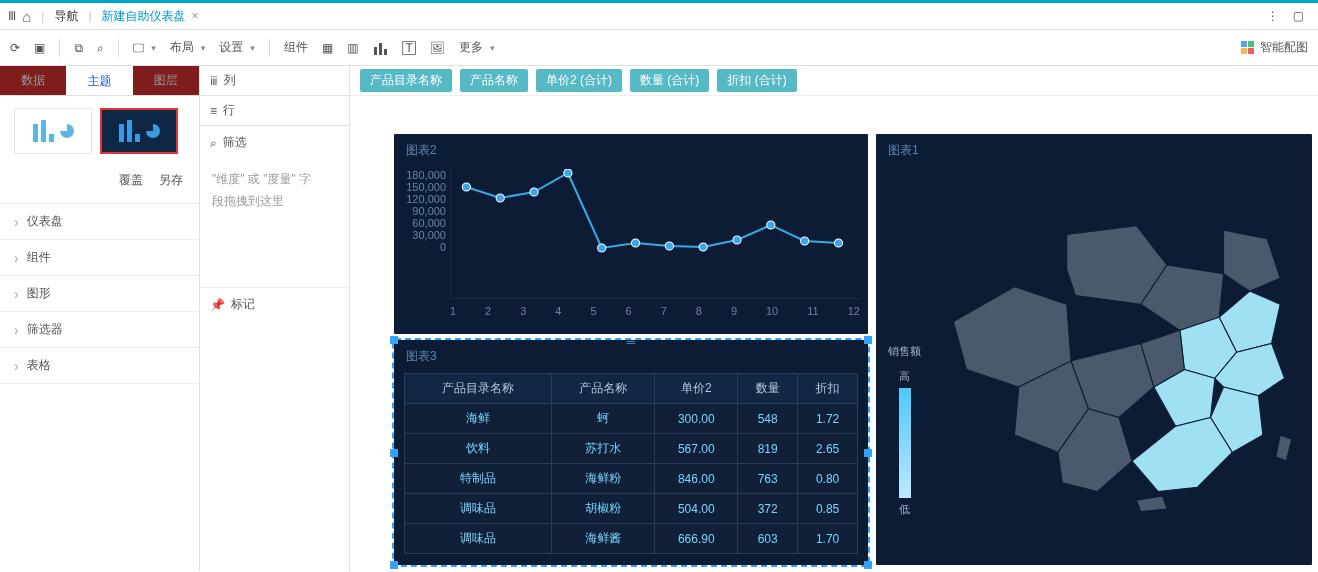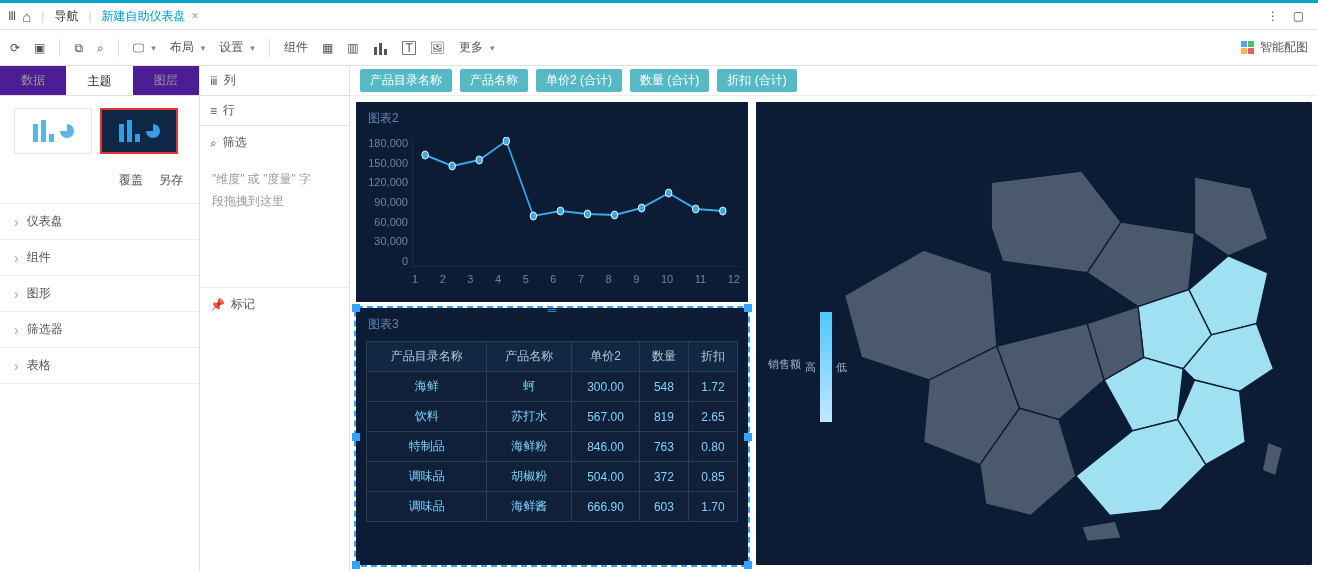--- a/index.html
+++ b/index.html
@@ -26,27 +26,27 @@
 .tbar .tdrop::after { content:"▾"; font-size:9px; margin-left:3px; color:#888; }
 .smart { display:flex; align-items:center; gap:6px; color:#555; }
 .smart-ico { display:grid; grid-template-columns:6px 6px; grid-template-rows:6px 6px; gap:1px; }
 .smart-ico span:nth-child(1){background:#4fa8e8;} .smart-ico span:nth-child(2){background:#4cc26a;}
 .smart-ico span:nth-child(3){background:#f6b74c;} .smart-ico span:nth-child(4){background:#e86060;}
 
 
 .main { display:flex; height:505px; }
 .panel-l { width:200px; border-right:1px solid #e0e0e0; display:flex; flex-direction:column; }
 .panel-m { width:150px; border-right:1px solid #e0e0e0; display:flex; flex-direction:column; }
-.panel-r { flex:1; display:flex; flex-direction:column; }
+.panel-r { flex:1; display:flex; flex-direction:column;gap:32px; }
 
 
 .ltabs { display:flex; height:30px; border-bottom:1px solid #e0e0e0; }
 .ltab { flex:1; display:flex; align-items:center; justify-content:center; color:#999; cursor:pointer; }
-.ltab.active { color:#0f172a; background:#fff; border-top:2px solid #fff; }
-.ltab:not(.active) { background:#4c1d95; }
+.ltab.active { color:#1d4ed8; background:#fff; border-top:2px solid #fff; }
+.ltab:not(.active) { background:#7f1d1d; }
 
 
 .thumbs { display:flex; gap:8px; padding:12px 14px 8px; }
 .thumb { width:78px; height:46px; display:flex; align-items:center; justify-content:center; gap:6px; cursor:pointer; }
 .thumb.light { background:#fff; border:1px solid #e5e5e5; }
 .thumb.dark { background:#0e2746; border:2px solid #e83333; }
 .bars { display:flex; align-items:end; gap:3px; height:22px; }
 .bars span { width:5px; background:currentColor; }
 .bars span:nth-child(1){height:18px;} .bars span:nth-child(2){height:22px;} .bars span:nth-child(3){height:8px;}
 .pie { width:14px; height:14px; border-radius:50%; background:conic-gradient(currentColor 0 270deg, transparent 270deg 360deg); }
@@ -66,44 +66,44 @@
 .mid-drop { padding:10px 12px; color:#999; line-height:1.8; }
 .mid-sec-h { display:flex; align-items:center; gap:6px; padding:8px 10px; color:#555; border-top:1px solid #eee; margin-top:10px;}
 .flex-spacer{ flex:1; }
 
 
 .pills { height:30px; display:flex; align-items:center; gap:8px; padding:0 10px; border-bottom:1px solid #eee; }
 .pill { background:#56b9c6; color:#fff; padding:3px 10px; border-radius:2px; font-size:12px; }
 
 
 .canvas { flex:1; background:#fff; padding:6px; display:flex; gap:8px; }
-.col-l { width:392px; display:flex; flex-direction:column; gap:6px; }
+.col-l { width:474px; display:flex; flex-direction:column; gap:6px;margin-left:38px; }
 .col-r { flex:1; }
 .card { background:#0d1c35; border-radius:1px; position:relative; color:#8ea4bf; }
 .card.sel { outline:2px dashed #35a2ff; }
 .card-title { padding:8px 12px 4px; color:#5f86b0; font-size:12px; }
 
 
 .chart2 { height:200px; }
 .plot { position:relative; margin:6px 8px 4px 56px; height:130px; }
-.yaxis { position:absolute; left:-52px; top:0; height:100%; display:flex; flex-direction:column; justify-content:space-between; align-items:flex-end; width:48px; color:#6a85a3; font-size:11px; }
+.yaxis { position:absolute; left:-52px; top:0; height:100%; display:flex; flex-direction:column; align-items:flex-end; width:48px; color:#6a85a3; font-size:11px; }
 .xaxis { display:flex; justify-content:space-between; padding:2px 0 0; color:#6a85a3; font-size:11px; margin:0 8px 8px 56px; }
 
 
 .chart3 { flex:1; }
 .handle { position:absolute; top:-5px; left:50%; transform:translateX(-50%); color:#35a2ff; cursor:ns-resize; }
 .sel-dot { width:8px; height:8px; background:#35a2ff; position:absolute; }
 .tbl { width:calc(100% - 20px); margin:4px 10px 10px; border-collapse:collapse; }
 .tbl th, .tbl td { border:1px solid #2a3d57; padding:6px 4px; text-align:center; color:#7dd3fc; font-size:12px; }
 .tbl th { background:#122743; color:#b6c7da; font-weight:normal; }
 .tbl td { background:#0f2038; }
 
 
 .chart1 { height:100%; position:relative; }
-.legend { position:absolute; left:12px; top:210px; display:flex; flex-direction:row; align-items:center; gap:4px; color:#9fb4cc; font-size:11px; }
+.legend { position:absolute; left:12px; top:210px; display:flex; flex-direction:column; align-items:center; gap:4px; color:#9fb4cc; font-size:11px; }
 .legend .grad { width:12px; height:110px; background:linear-gradient(to bottom,#4fc6ff,#bfe8ff); }
 .legend-title { margin-bottom:6px; }
 .mapwrap { position:absolute; inset:24px 10px 10px 60px; }
 .prov { stroke:#0d1c35; stroke-width:1.2; cursor:pointer; }
 .prov.dim { fill:#4a5a6c; }
 .prov.lit { fill:#9fe0f2; }
 
 svg { display:block; }
 </style>
 </head>
@@ -343,20 +343,21 @@
                   <td>666.90</td>
                   <td>603</td>
                   <td>1.70</td>
                 </tr>
               </tbody>
           </table>
         </div>
       </div>
       <div class="col-r">
         <div class="card chart1">
+          <div class="card-title">图表1</div>
           <div class="legend">
             <span class="legend-title">销售额</span>
             <span>高</span>
             <div class="grad"></div>
             <span>低</span>
           </div>
           <div class="mapwrap">
             <svg viewBox="0 0 420 380" width="100%" height="100%">
               <path class="prov dim" d="M20 150 L90 110 L150 130 L155 195 L95 225 L35 205 Z"></path>
               <path class="prov dim" d="M95 225 L155 195 L175 250 L140 300 L90 280 Z"></path>

